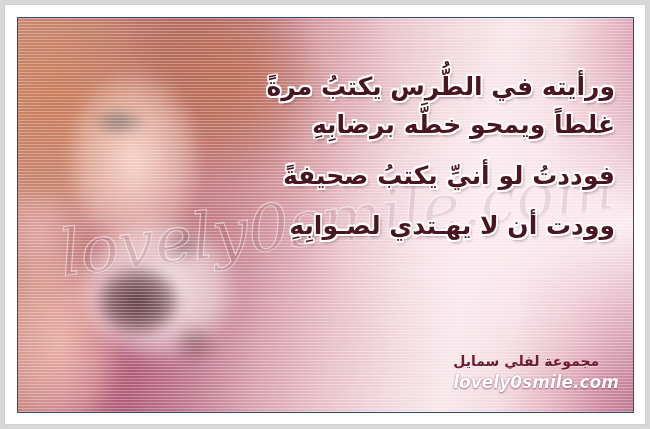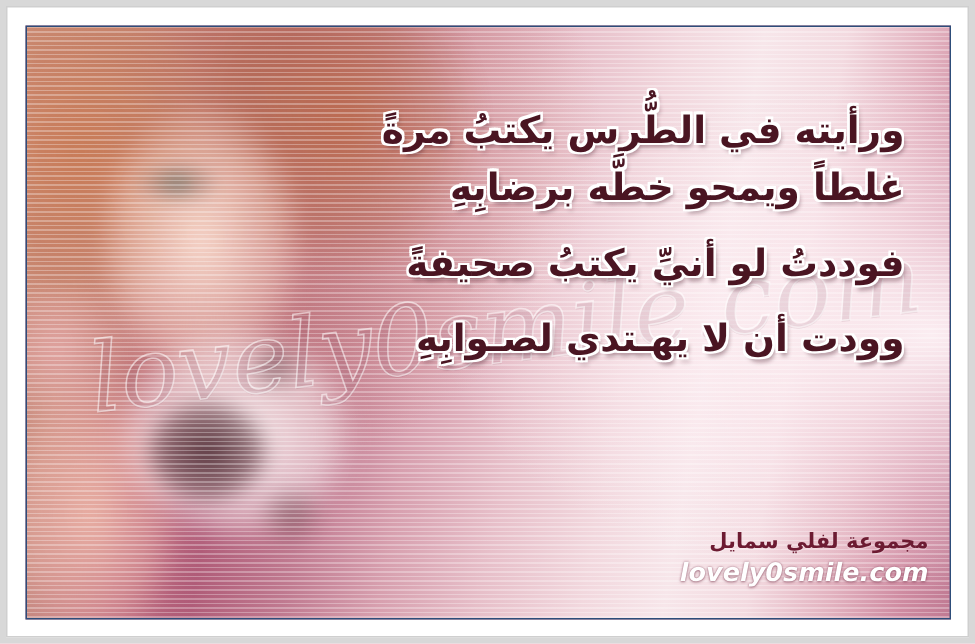--- a/index.html
+++ b/index.html
@@ -102,21 +102,21 @@
     -webkit-text-stroke:1px rgba(255,255,255,.55);
     text-shadow:0 1px 0 rgba(120,60,80,.12);
     transform:rotate(-7deg);
     white-space:nowrap;
     pointer-events:none;
     user-select:none;
   }
 
   
   .poem{
-    position:absolute;left:0;right:16px;top:56px;
+    position:absolute;left:0;right:4px;top:56px;
     direction:rtl;
     padding:0 14px 0 2px;
   }
   .verse{
     font-family:"DejaVu Sans","Liberation Sans",sans-serif;
     font-weight:bold;
     font-size:25px;
     line-height:1.04;
     color:#4a1522;
     white-space:nowrap;
@@ -127,21 +127,21 @@
        0 -1.6px 0 #fff, 0 1.6px 0 #fff,
        2px 3px 3px rgba(70,25,40,.40);
   }
   .v1{text-align:right;margin:0 0 0 0;}
   .v2{text-align:right;margin:12px 0 0 0;padding-left:235px;}
   .v3{text-align:right;margin:25px 0 0 0;padding-left:14px;}
   .v4{text-align:right;margin:24px 0 0 0;padding-left:216px;}
 
   
   .signature{
-    position:absolute;right:14px;bottom:20px;text-align:right;direction:rtl;
+    position:absolute;right:14px;bottom:20px;text-align:left;direction:rtl;
   }
   .sig-ar{
     font-family:"DejaVu Sans","Liberation Sans",sans-serif;
     font-size:14px;font-weight:bold;color:#6d1b32;
     letter-spacing:.3px;line-height:1.25;
     text-shadow:0 1px 1px rgba(255,255,255,.45);
   }
   .sig-url{
     direction:ltr;
     font-family:"DejaVu Sans","Liberation Sans",sans-serif;

